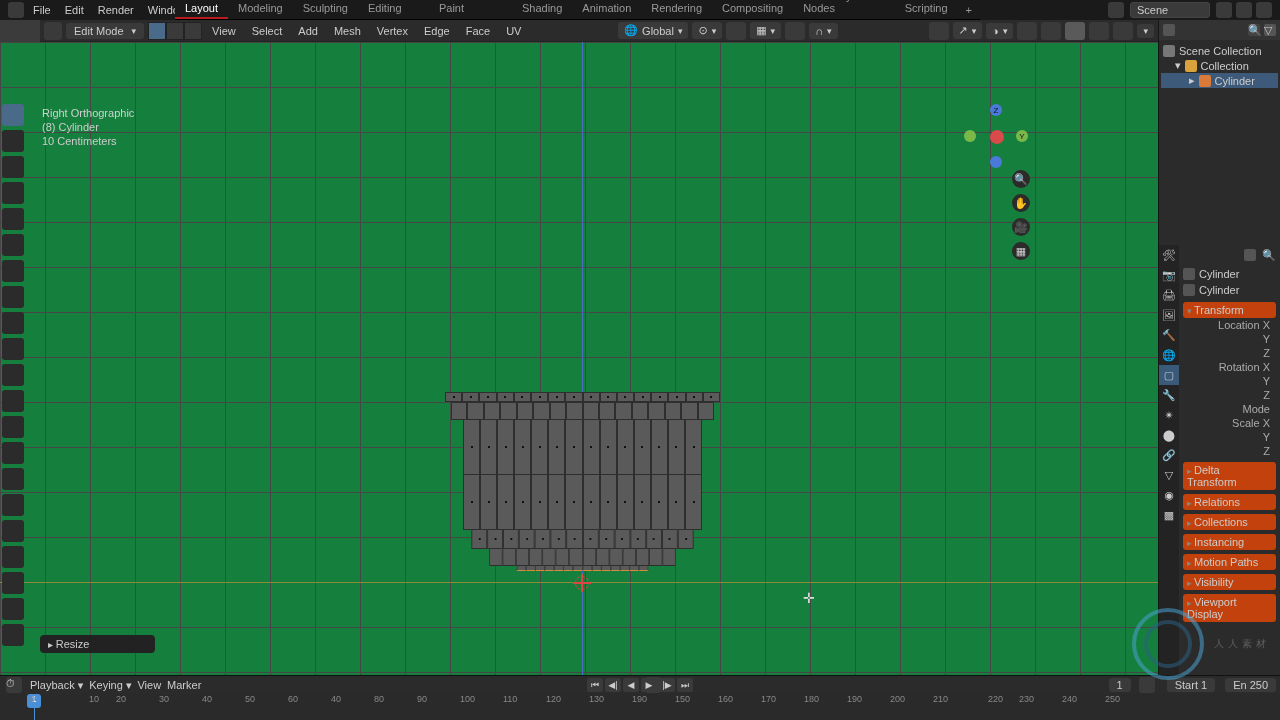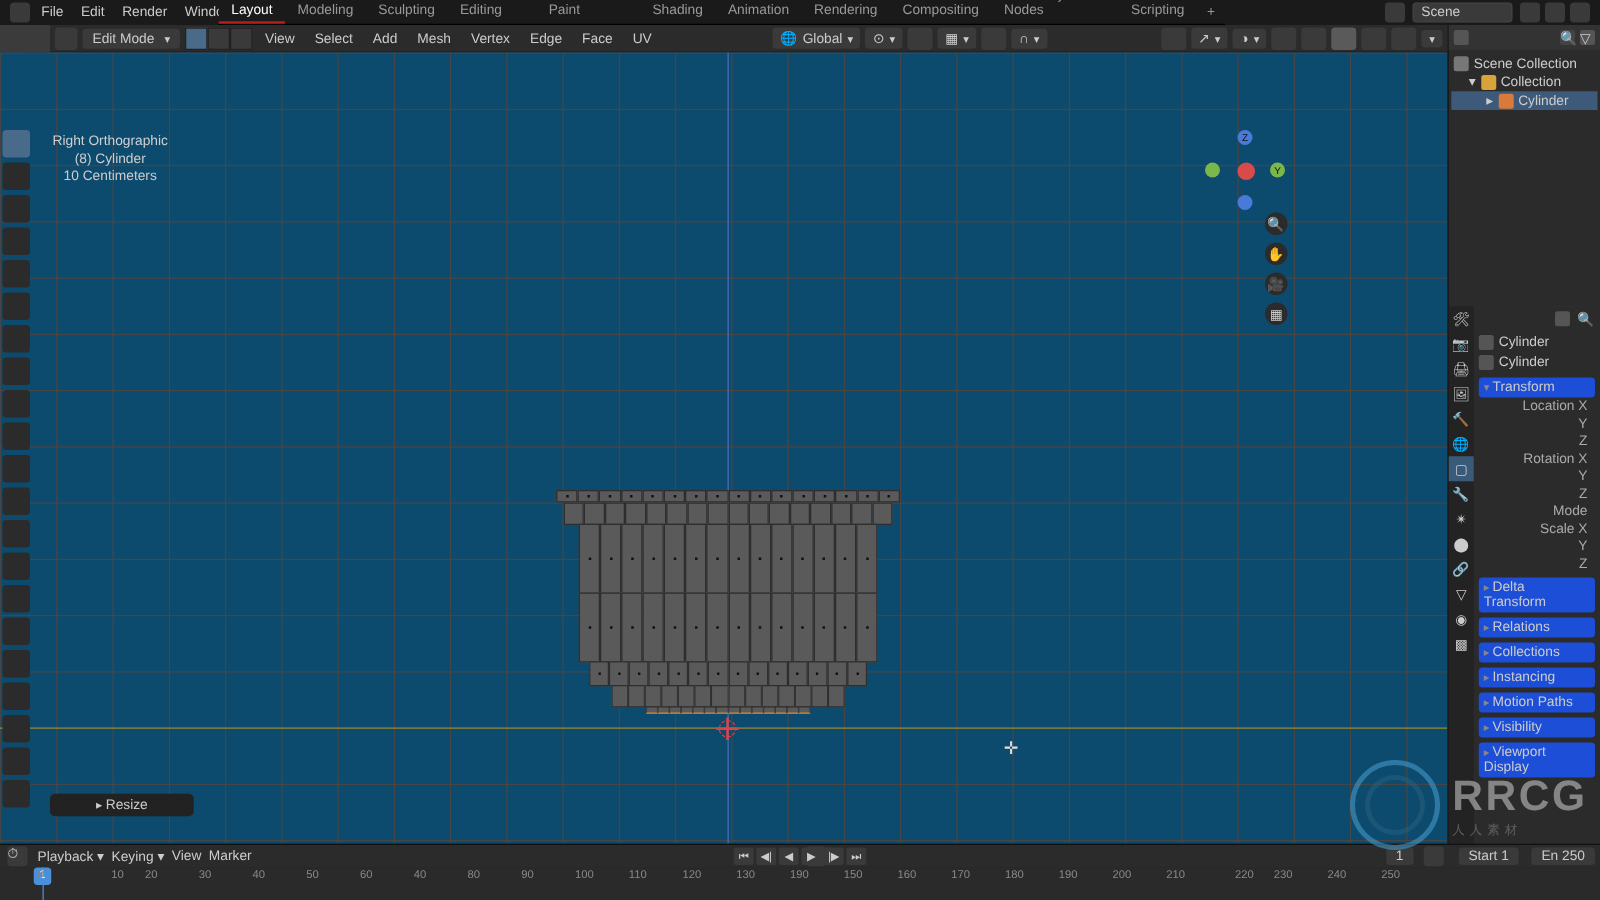--- a/index.html
+++ b/index.html
@@ -27,21 +27,21 @@
   #view-header .grow { flex:1; }
   .pill { background:#3a3a3a; border-radius:3px; padding:2px 6px; display:flex; align-items:center; gap:4px; }
   .pill:after { content:"▾"; font-size:9px; }
   .ico-btn { width:20px; height:18px; background:#3a3a3a; border-radius:3px; }
   
   #gizmo-row { position:absolute; top:42px; right:122px; height:18px; display:flex; align-items:center; gap:2px; padding:2px 4px; background:rgba(43,43,43,.0); }
   #gizmo-row .gzb { width:18px; height:16px; background:#3a3a3a; border-radius:3px; font-size:9px; display:flex; align-items:center; justify-content:center; }
   .boxsel { position:absolute; left:22px; top:42px; }
   .boxsel span { display:inline-block; width:16px; height:16px; background:#3a3a3a; border:1px solid #222; }
   
-  #viewport { position:absolute; left:0; top:42px; right:122px; bottom:45px; background:#0c4a6e; overflow:hidden;text-align:center; }
+  #viewport { position:absolute; left:0; top:42px; right:122px; bottom:45px; background:#15803d; overflow:hidden; }
   #left-toolbar { position:absolute; left:2px; top:62px; width:22px; display:flex; flex-direction:column; gap:4px; }
   #left-toolbar .tb { width:22px; height:22px; background:#2b2b2b; border-radius:3px; display:flex; align-items:center; justify-content:center; }
   #left-toolbar .tb.active { background:#4a6a8a; }
   #hud { position:absolute; left:42px; top:64px; color:#b0b0b0; font-size:10px; line-height:14px; }
   #hud .title { color:#d0d0d0; }
   #last-op { position:absolute; left:40px; bottom:22px; width:115px; background:#222; border-radius:4px; padding:3px 8px; font-size:10px; }
   
   .gridlines { position:absolute; inset:0; }
   .gl { position:absolute; background:#464646; }
   .axisY { position:absolute; left:582px; top:0; bottom:0; width:1px; background:#4a6dbf; }
@@ -78,21 +78,21 @@
   .ot-i.scene { background:#777; }
   .ot-i.coll { background:#d9a23a; }
   .ot-i.obj { background:#d97a3a; }
   #properties { position:absolute; right:0; top:245px; width:122px; bottom:45px; background:#2b2b2b; border-left:1px solid #161616; display:flex; }
   #prop-tabs { width:20px; background:#232323; display:flex; flex-direction:column; }
   #prop-tabs .pt { width:20px; height:20px; display:flex; align-items:center; justify-content:center; }
   #prop-tabs .pt.active { background:#3a5a7a; }
   #prop-body { flex:1; overflow:hidden; padding:4px 4px; }
   .pb-row { display:flex; align-items:center; gap:4px; padding:2px 0; }
   .pb-i { width:12px; height:12px; background:#555; border-radius:2px; }
-  .panel-h { background:#1d4ed8; margin-top:4px; padding:2px 4px; border-radius:3px; }
+  .panel-h { background:#c2410c; margin-top:4px; padding:2px 4px; border-radius:3px; }
   .panel-h:before { content:"▸ "; color:#888; font-size:9px; }
   .panel-h.open:before { content:"▾ "; }
   .field-row { display:flex; justify-content:flex-end; padding:1px 0; }
   .field-row .lab { flex:1; text-align:right; padding-right:6px; color:#aaa; }
   
   #timeline { position:absolute; left:0; right:0; bottom:0; height:45px; background:#232323; border-top:1px solid #111; }
   #tl-hdr { height:18px; display:flex; align-items:center; padding:0 4px; gap:6px; background:#2b2b2b; }
   #tl-hdr .tm { }
   #tl-hdr .grow { flex:1; }
   #transport { display:flex; gap:2px; position:absolute; left:50%; transform:translateX(-50%); }
@@ -580,16 +580,15 @@
       <span class="tick" style="left: 988px;">220</span>
       <span class="tick" style="left: 1019px;">230</span>
       <span class="tick" style="left: 1062px;">240</span>
       <span class="tick" style="left: 1105px;">250</span>
     </div>
 </div>
 
 <div id="wm">
   <div class="ring"></div>
   <div>
-    <div class="txt">RRCG</div>
     <div class="sub">人人素材</div>
   </div>
 </div>
 
 </body></html>

